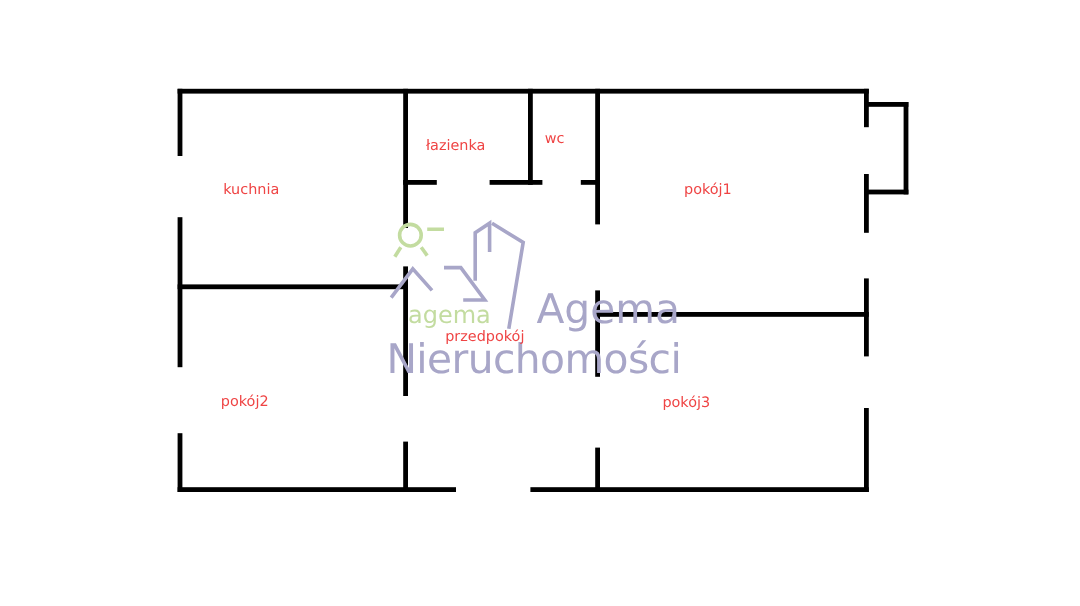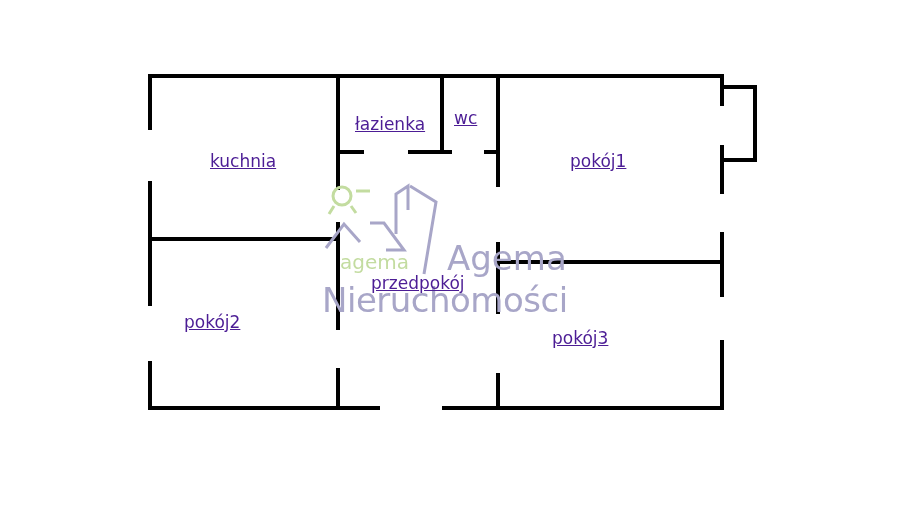--- a/index.html
+++ b/index.html
@@ -1,21 +1,21 @@
 <!DOCTYPE html>
 <html><head>
 <meta charset="utf-8">
 <style>
   html, body { margin: 0; padding: 0; background: #ffffff; }
   body { width: 900px; height: 505px; position: relative; overflow: hidden; font-family: "DejaVu Sans", sans-serif; }
   .plan { position: absolute; left: 0; top: 0; width: 900px; height: 505px; }
   .wall { position: absolute; background: #000000; }
   .h { height: 4px; }
   .v { width: 4px; }
-  .label { position: absolute; font-size: 17px; color: #4c1d95; white-space: nowrap; font-family: "DejaVu Sans", sans-serif; text-decoration: underline; }
+  .label { position: absolute; font-size: 12px; color: #ef4444; white-space: nowrap; font-family: "DejaVu Sans", sans-serif; }
   .wm-logo { position: absolute; left: 322px; top: 176px; width: 120px; height: 100px; pointer-events: none; }
   .wm-small { position: absolute; left: 340px; top: 250px; font-size: 20px; color: #c3dca0; font-family: "DejaVu Sans", sans-serif; }
   .wm-agema { position: absolute; left: 447px; top: 238px; font-size: 34px; color: #a8a6c8; font-family: "DejaVu Sans", sans-serif; }
   .wm-nier { position: absolute; left: 322px; top: 280px; font-size: 34px; color: #a8a6c8; font-family: "DejaVu Sans", sans-serif; letter-spacing: -0.5px; }
 </style>
 </head>
 <body>
 
 <div class="plan">
 
@@ -44,25 +44,25 @@
   <div class="wall h" style="left:336px; top:150px; width:28px;"></div>
   <div class="wall h" style="left:408px; top:150px; width:44px;"></div>
   <div class="wall h" style="left:484px; top:150px; width:14px;"></div>
 
   <div class="wall v" style="left:496px; top:74px; height:113px;"></div>
   <div class="wall v" style="left:496px; top:242px; height:72px;"></div>
   <div class="wall v" style="left:496px; top:373px; height:37px;"></div>
 
   <div class="wall h" style="left:496px; top:260px; width:228px;"></div>
 
-  <div class="label" style="left:210px; top:151px;">kuchnia</div>
+  <div class="label" style="left:186px; top:151px;">kuchnia</div>
   <div class="label" style="left:355px; top:114px;">łazienka</div>
   <div class="label" style="left:454px; top:108px;">wc</div>
   <div class="label" style="left:570px; top:151px;">pokój1</div>
-  <div class="label" style="left:184px; top:312px;">pokój2</div>
+  <div class="label" style="left:184px; top:327px;">pokój2</div>
   <div class="label" style="left:552px; top:328px;">pokój3</div>
 
   <svg class="wm-logo" viewBox="0 0 120 100">
     <circle cx="20" cy="20" r="9" fill="none" stroke="#c3dca0" stroke-width="3"></circle>
     <line x1="34" y1="15" x2="48" y2="15" stroke="#c3dca0" stroke-width="3"></line>
     <line x1="12" y1="30" x2="7" y2="38" stroke="#c3dca0" stroke-width="3"></line>
     <line x1="29" y1="30" x2="34" y2="37" stroke="#c3dca0" stroke-width="3"></line>
     <polyline points="4,72 22,48 38,66" fill="none" stroke="#a8a6c8" stroke-width="3"></polyline>
     <polyline points="48,47 62,47 82,74 64,74" fill="none" stroke="#a8a6c8" stroke-width="3"></polyline>
     <polyline points="74,58 74,18 86,10 86,34" fill="none" stroke="#a8a6c8" stroke-width="3"></polyline>

